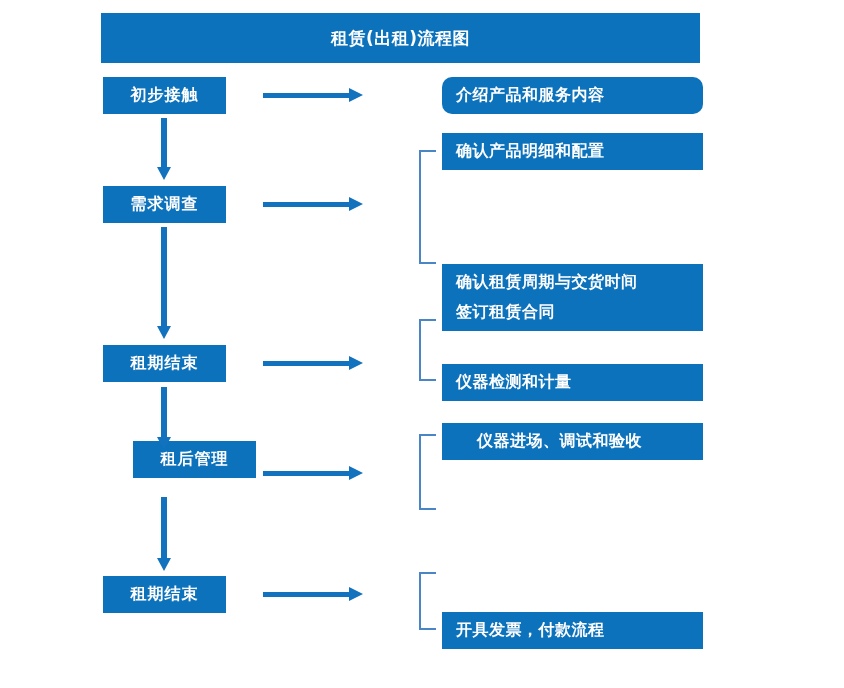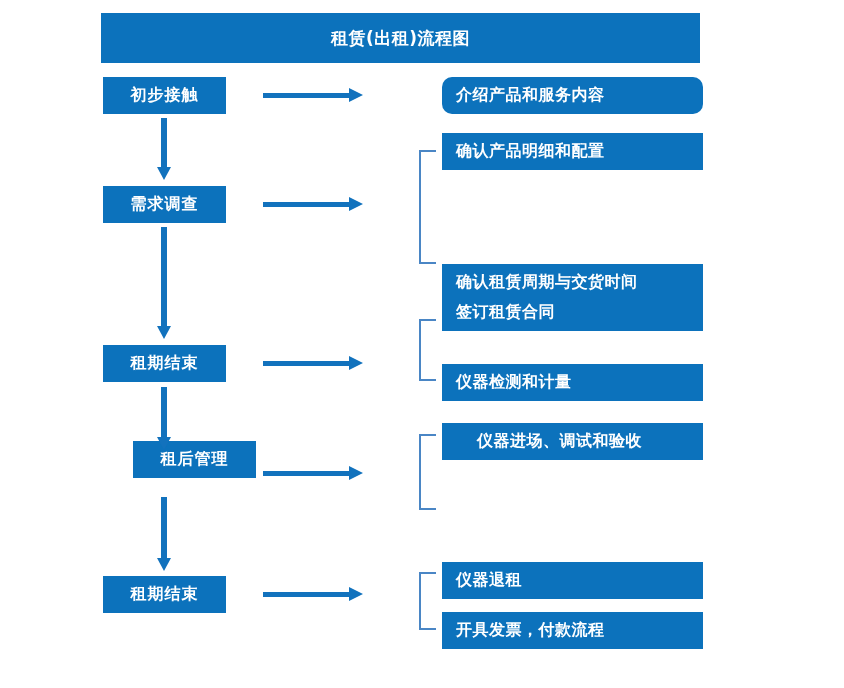--- a/index.html
+++ b/index.html
@@ -184,16 +184,15 @@
   <div class="bracket" style="left:419px; top:319px; height:62px;"></div>
   <div class="bracket" style="left:419px; top:434px; height:76px;"></div>
   <div class="bracket" style="left:419px; top:572px; height:58px;"></div>
 
   <div class="box right-box" style="top:77px;border-radius:10px;">介绍产品和服务内容</div>
   <div class="box right-box" style="top:133px;">确认产品明细和配置</div>
   <div class="box right-box" style="top:243px;margin-top:21px;">确认租赁周期与交货时间</div>
   <div class="box right-box" style="top:294px;">签订租赁合同</div>
   <div class="box right-box" style="top:364px;">仪器检测和计量</div>
   <div class="box right-box" style="top:423px;padding-left:35px;">仪器进场、调试和验收</div>
-  <div class="box right-box" style="top:562px;">仪器退租</div>
   <div class="box right-box" style="top:612px;">开具发票，付款流程</div>
 
 </div>
 
 </body></html>

